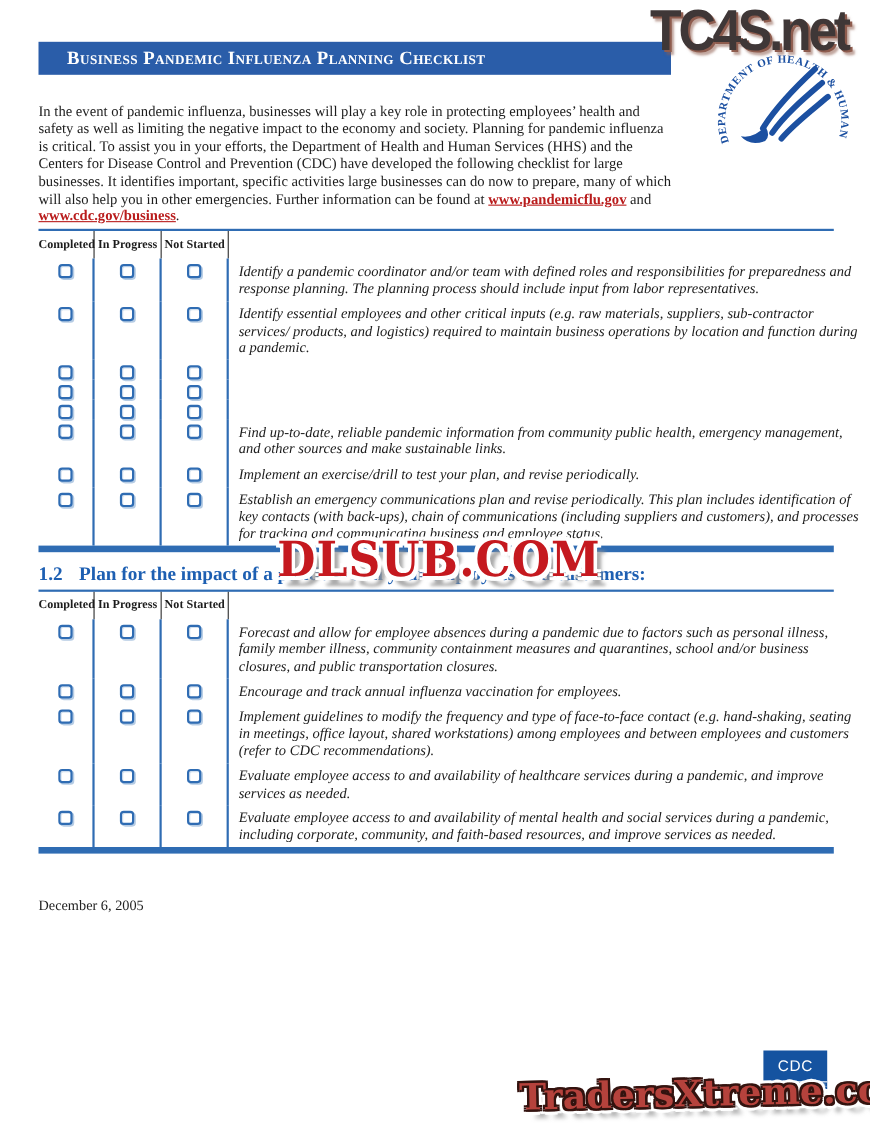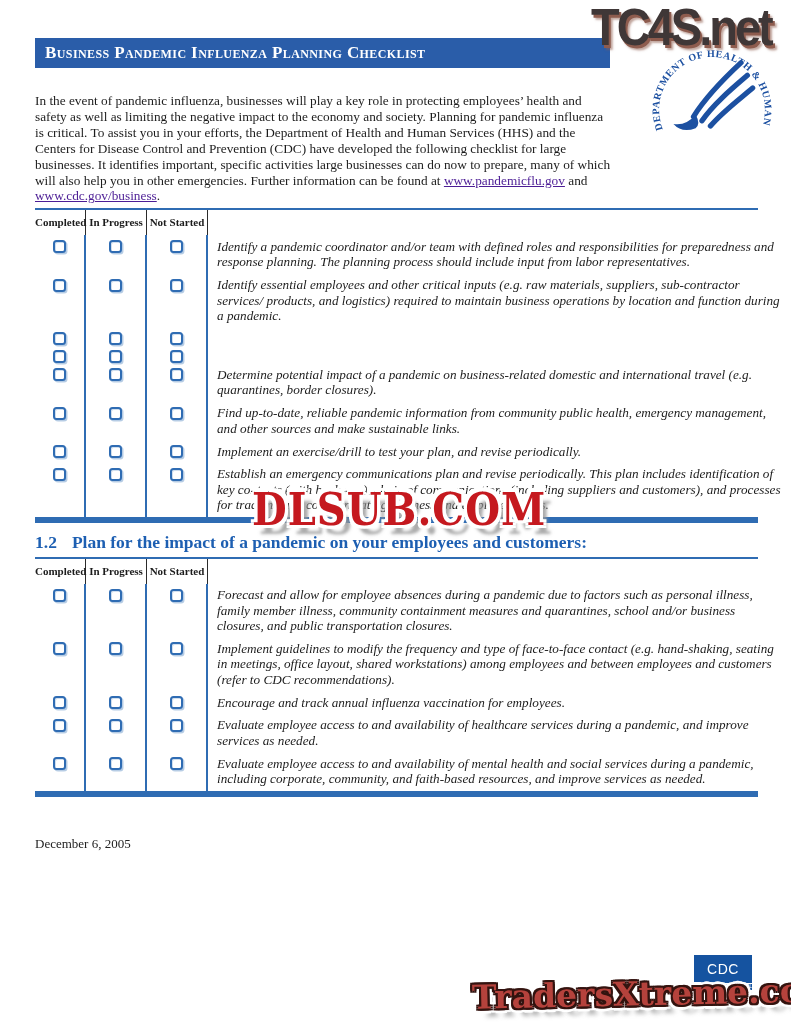--- a/index.html
+++ b/index.html
@@ -36,30 +36,30 @@
       -4px -4px 0 #fff, 4px -4px 0 #fff, -4px 4px 0 #fff, 4px 4px 1px #fff,
       8px 8px 4px rgba(120,120,120,.6);
   }
 
   
   .titlebar {
     position:relative; z-index:2;
     margin:38px 0 0 35px; width:575px; height:30px;
     background:#2a5da9; color:#ffffff;
     font-variant:small-caps; font-weight:bold; font-size:17px;
-    line-height:29px; padding-left:10px; letter-spacing:.4px;
+    line-height:29px; padding-left:26px; letter-spacing:.4px;
   }
   .seal { position:absolute; left:646px; top:31px; width:132px; height:132px; z-index:1; }
 
   
   .intro {
     margin:25px 0 0 35px; width:578px;
     font-size:13.3px; line-height:15.9px; text-align:left;
   }
-  .intro a { color:#4c1d95; font-weight:normal; text-decoration:underline; }
+  .intro a { color:#b91c1c; font-weight:bold; text-decoration:underline; }
 
   
   .sec-head {
     margin:29px 0 0 35px; display:flex; align-items:baseline;
     color:#1d5fb2; font-weight:bold; font-size:17.5px;
   }
   .sec-head.second { margin-top:9px; }
   .sec-num { margin-right:15px; }
   .top-rule { margin:4px 0 0 35px; width:723px; height:0; border-top:2.5px solid #2f6cb3; }
   .check-table { margin-left:35px; width:748px; }
@@ -189,21 +189,20 @@
         <div class="row">
           <div class="cb-cell">
             <span class="checkbox"></span>
           </div>
           <div class="cb-cell">
             <span class="checkbox"></span>
           </div>
           <div class="cb-cell">
             <span class="checkbox"></span>
           </div>
-          <div class="text-cell">Determine potential impact of a pandemic on business-related domestic and international travel (e.g. quarantines, border closures).</div>
         </div>
         <div class="row">
           <div class="cb-cell">
             <span class="checkbox"></span>
           </div>
           <div class="cb-cell">
             <span class="checkbox"></span>
           </div>
           <div class="cb-cell">
             <span class="checkbox"></span>
@@ -266,33 +265,33 @@
         <div class="row">
           <div class="cb-cell">
             <span class="checkbox"></span>
           </div>
           <div class="cb-cell">
             <span class="checkbox"></span>
           </div>
           <div class="cb-cell">
             <span class="checkbox"></span>
           </div>
+          <div class="text-cell">Encourage and track annual influenza vaccination for employees.</div>
+        </div>
+        <div class="row">
+          <div class="cb-cell">
+            <span class="checkbox"></span>
+          </div>
+          <div class="cb-cell">
+            <span class="checkbox"></span>
+          </div>
+          <div class="cb-cell">
+            <span class="checkbox"></span>
+          </div>
           <div class="text-cell">Implement guidelines to modify the frequency and type of face-to-face contact (e.g. hand-shaking, seating in meetings, office layout, shared workstations) among employees and between employees and customers (refer to CDC recommendations).</div>
-        </div>
-        <div class="row">
-          <div class="cb-cell">
-            <span class="checkbox"></span>
-          </div>
-          <div class="cb-cell">
-            <span class="checkbox"></span>
-          </div>
-          <div class="cb-cell">
-            <span class="checkbox"></span>
-          </div>
-          <div class="text-cell">Encourage and track annual influenza vaccination for employees.</div>
         </div>
         <div class="row">
           <div class="cb-cell">
             <span class="checkbox"></span>
           </div>
           <div class="cb-cell">
             <span class="checkbox"></span>
           </div>
           <div class="cb-cell">
             <span class="checkbox"></span>

